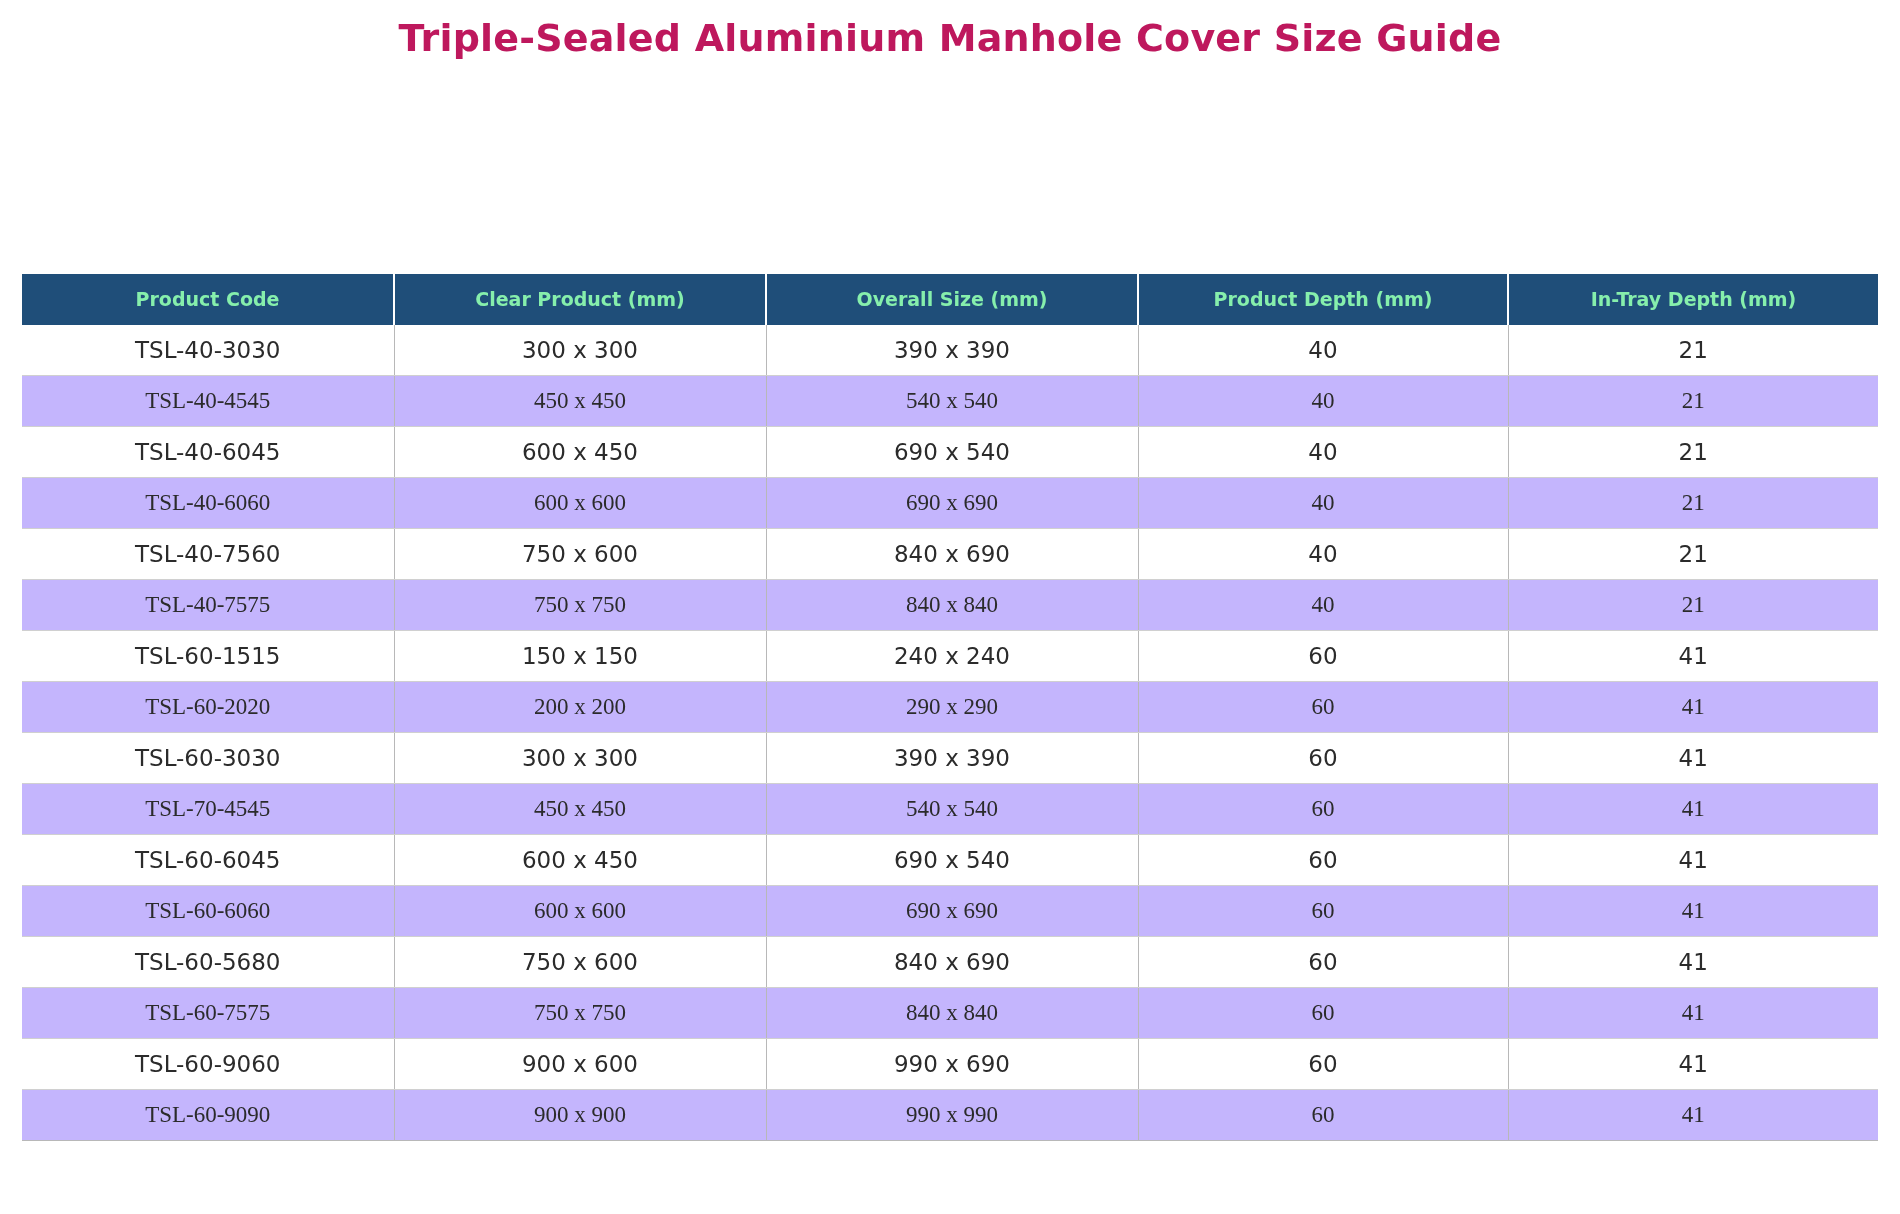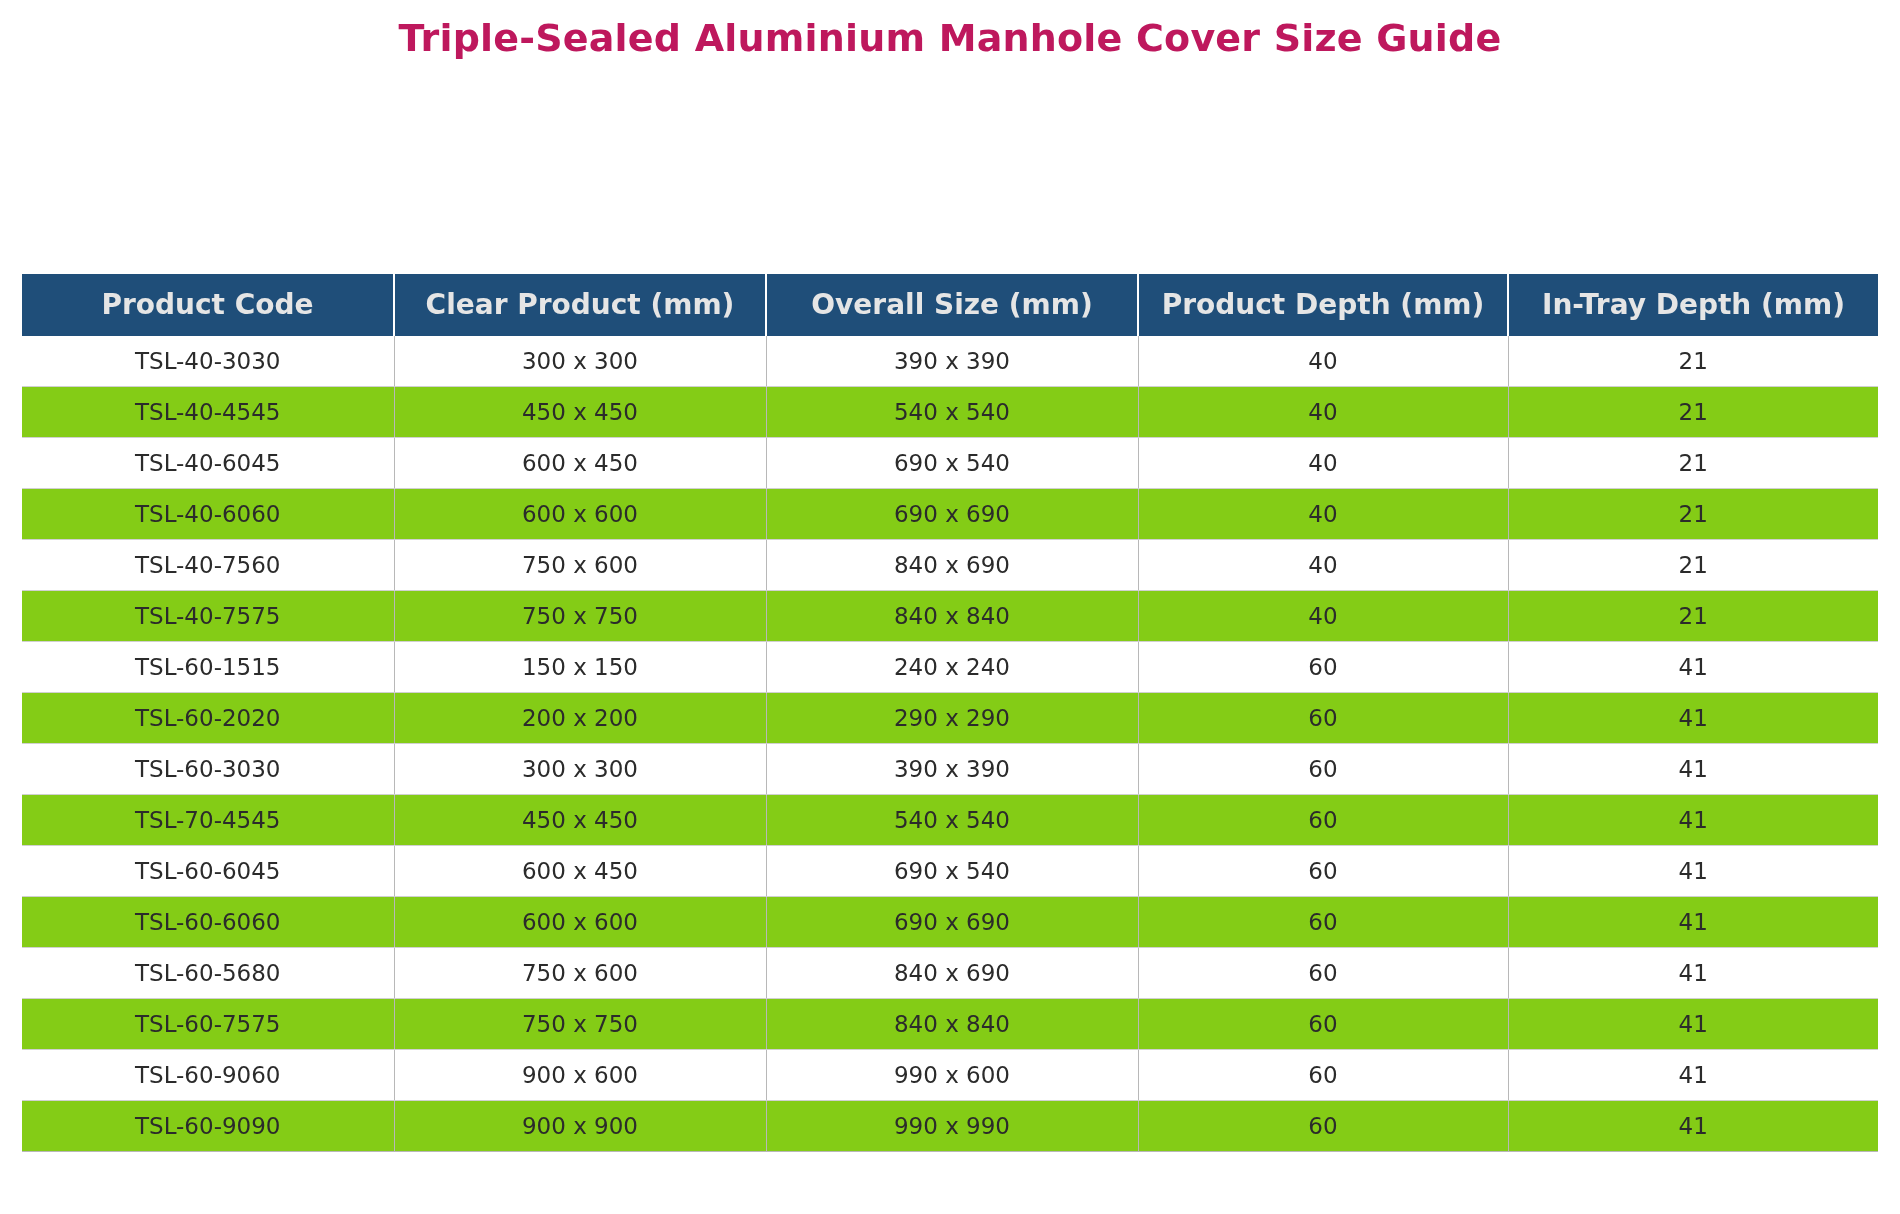--- a/index.html
+++ b/index.html
@@ -35,22 +35,22 @@
     top: 274px;
     width: 1856px;
   }
   table.size-table {
     border-collapse: collapse;
     width: 1856px;
     table-layout: fixed;
   }
   table.size-table th {
     background: #1f4e79;
-    color: #e5e5e5;
-    font-size: 28px;
+    color: #86efac;
+    font-size: 19px;
     font-weight: bold;
     text-align: center;
     padding: 14px 6px 15px 6px;
     border-right: 2px solid #ffffff;
     border-bottom: 0;
     white-space: nowrap;
   }
   table.size-table th:last-child {
     border-right: 0;
   }
@@ -64,21 +64,22 @@
     white-space: nowrap;
   }
   table.size-table td:last-child {
     border-right: 0;
   }
   table.size-table tr.odd-row td {
     background: #ffffff;
     margin-top: 22px;
   }
   table.size-table tr.even-row td {
-    background: #84cc16;
+    background: #c4b5fd;
+    font-family: Liberation Serif, serif;
   }
   table.size-table tbody tr:last-child td {
     border-bottom: 1px solid #b8b8b8;
   }
   .col-0 { width: 372px; }
   .col-1 { width: 372px; }
   .col-2 { width: 372px; }
   .col-3 { width: 370px; }
   .col-4 { width: 370px; }
 </style>
@@ -202,21 +203,21 @@
         <tr class="even-row">
           <td>TSL-60-7575</td>
           <td>750 x 750</td>
           <td>840 x 840</td>
           <td>60</td>
           <td>41</td>
         </tr>
         <tr class="odd-row">
           <td>TSL-60-9060</td>
           <td>900 x 600</td>
-          <td>990 x 600</td>
+          <td>990 x 690</td>
           <td>60</td>
           <td>41</td>
         </tr>
         <tr class="even-row">
           <td>TSL-60-9090</td>
           <td>900 x 900</td>
           <td>990 x 990</td>
           <td>60</td>
           <td>41</td>
         </tr>

